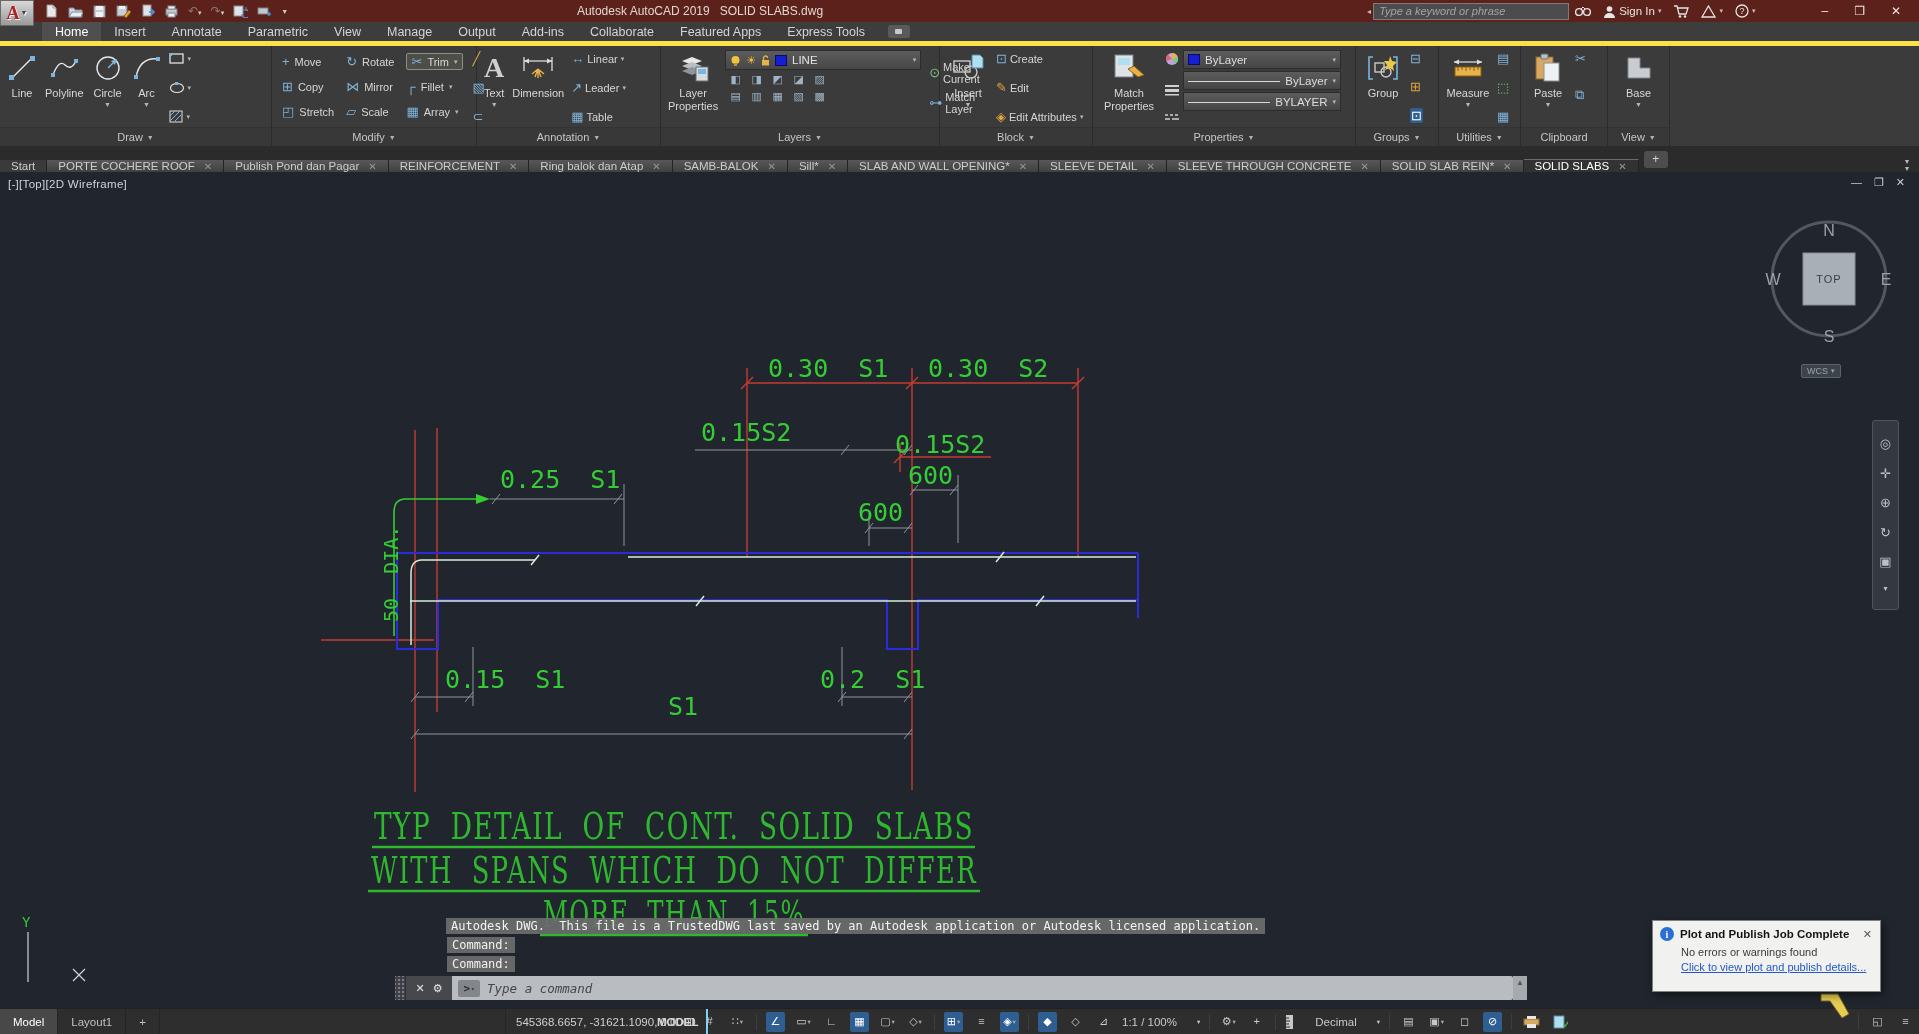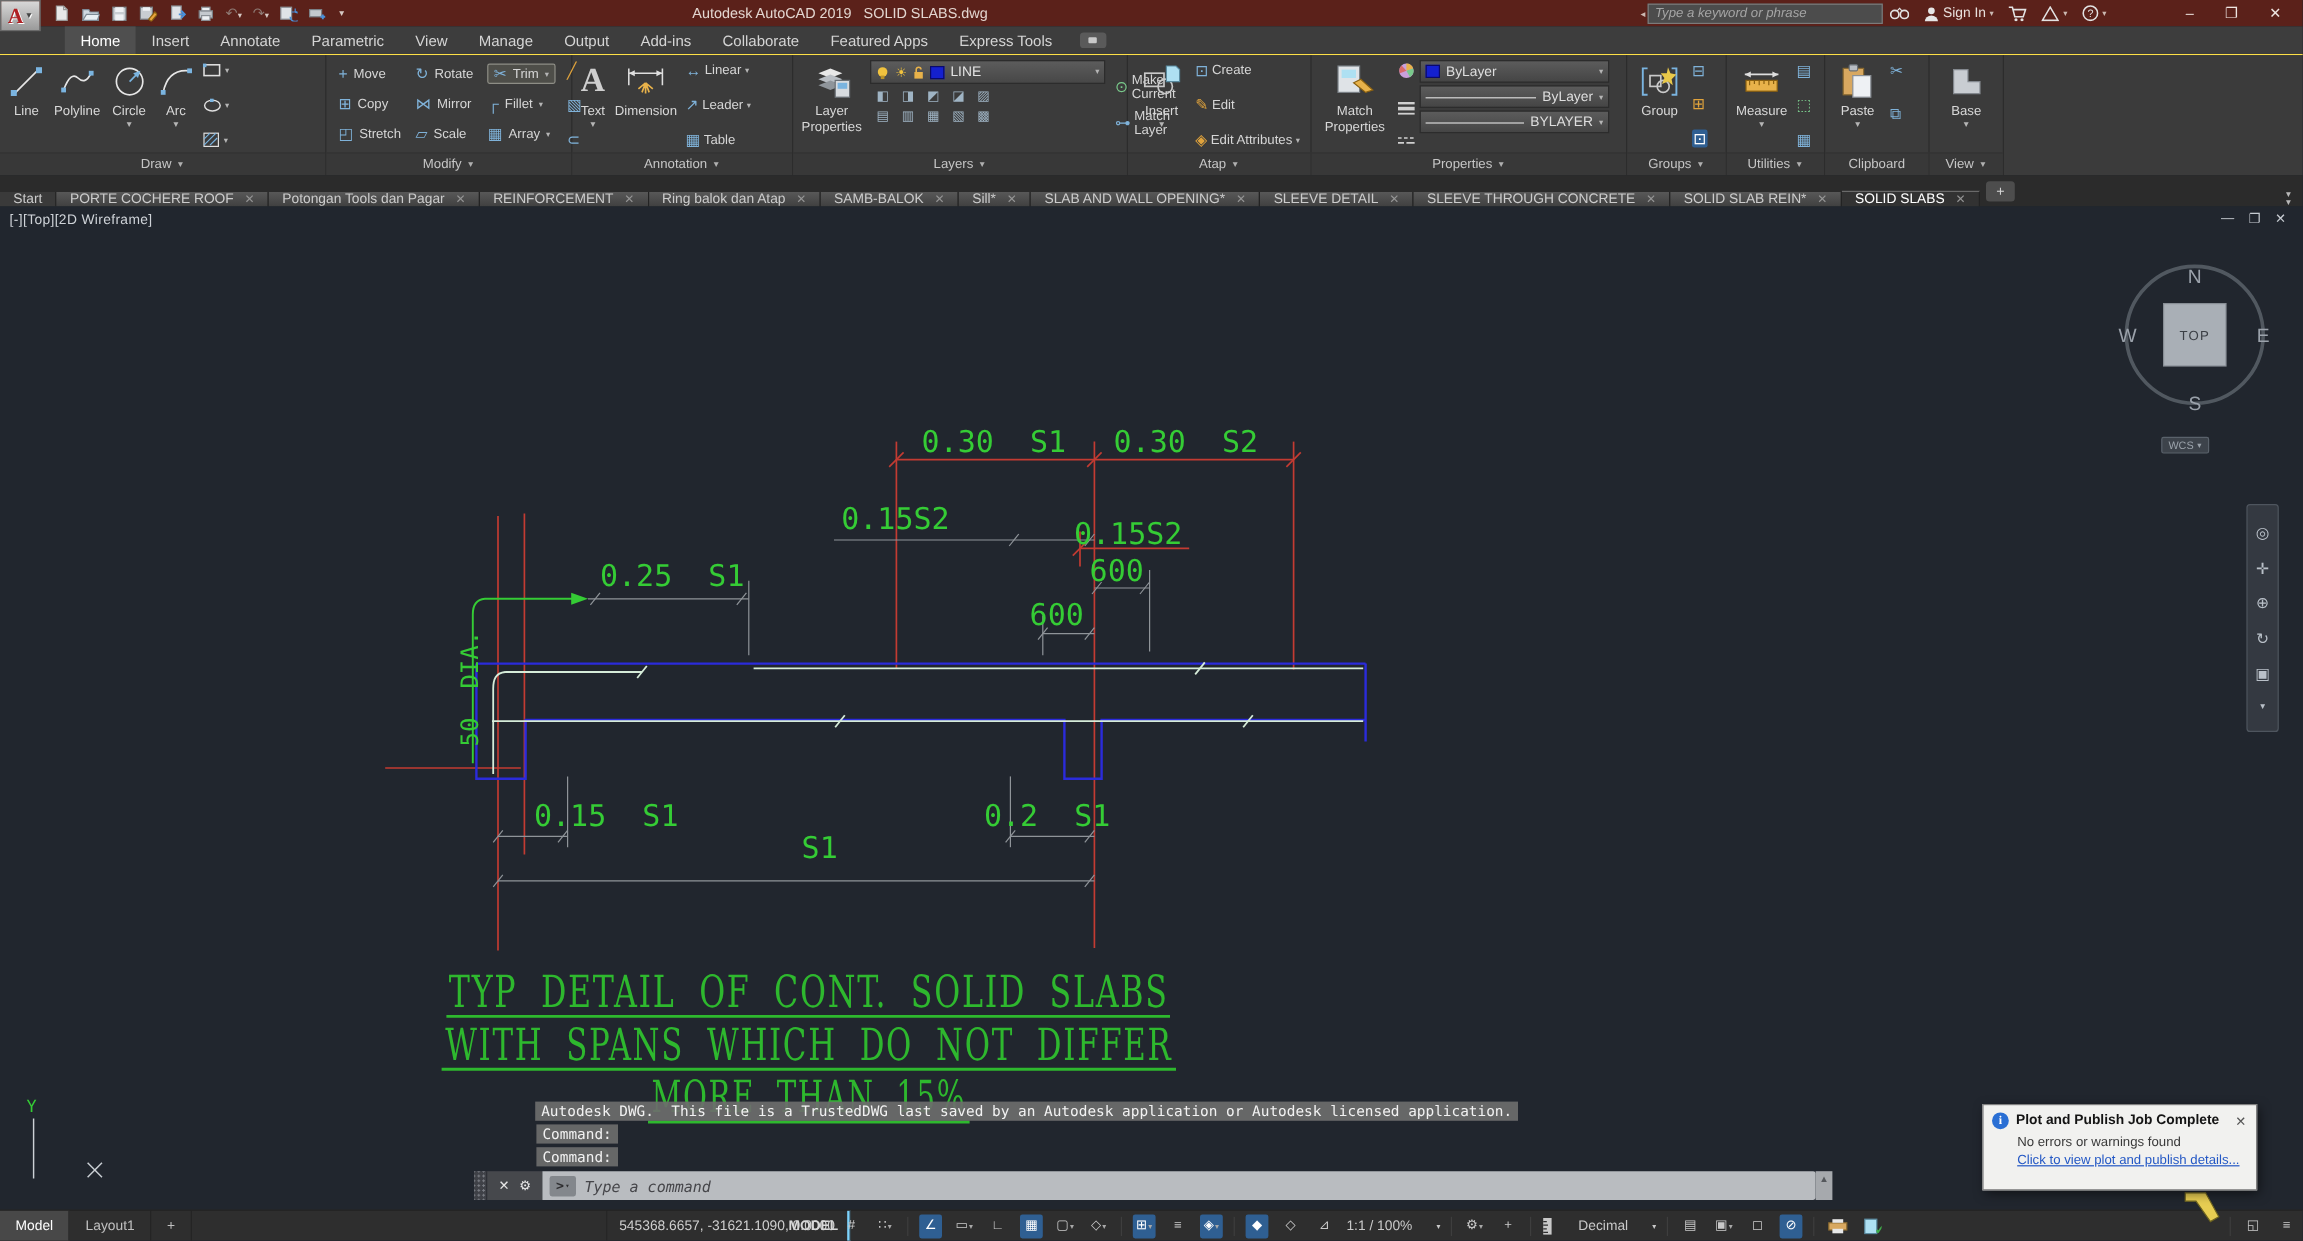--- a/index.html
+++ b/index.html
@@ -21,21 +21,21 @@
   .searchwrap{display:flex;align-items:center;gap:2px}
   .search-caret{color:#cbb9b2;font-size:8px}
   .searchbox{width:196px;height:17px;background:#4c4c4c;border:1px solid #7b7b7b;color:#a5a5a5;font:italic 11px "Liberation Sans",sans-serif;padding:0 5px;display:flex;align-items:center}
   .tbi{color:#ddd;font-size:12px;margin:0 6px;display:flex;align-items:center;gap:3px}
   .signin{color:#e8e0dc;font-size:11.5px}
   .ddt{color:#cbb9b2;font-size:7px}
   .winbtns{display:flex;align-items:center;gap:26px;margin:0 18px 0 60px}
   .winbtns span{color:#efe6e2;font-size:12px;line-height:1}
 
   
-  .tabrow{position:absolute;left:0;top:22px;width:1919px;height:24px;background:#3d3d3d;display:flex;align-items:stretch;padding-left:54px;border-bottom:1px solid #fde047}
+  .tabrow{position:absolute;left:0;top:22px;width:1919px;height:24px;background:#3d3d3d;display:flex;align-items:stretch;padding-left:42px;border-bottom:5px solid #fde047}
   .rtab{display:flex;align-items:center;padding:0 13px;color:#d4d4d4;font-size:12.5px;cursor:pointer}
   .rtab.active{background:#4f4f4f;color:#fff}
   .ribbon-opt{display:flex;align-items:center;gap:3px;margin-left:10px}
   .ribbon-opt .chip{width:22px;height:13px;background:#5a5a5a;border-radius:3px;display:flex;align-items:center;justify-content:center}
   .ribbon-opt .chip i{width:7px;height:5px;background:#c9c9c9;border-radius:1px}
   .ribbon-opt .dd{color:#bbb;font-size:7px}
 
   
   .ribbon{position:absolute;left:0;top:46px;width:1919px;height:100px;background:#3b3b3b;display:flex}
   .panel{height:100px;border-right:1px solid #2c2c2c;display:flex;flex-direction:column;flex:none}
@@ -522,21 +522,21 @@
             <span>Edit</span>
           </div>
         <div class="minirow">
             <span class="gi org">◈</span>
             <span>Edit Attributes</span>
             <span class="dd7">▾</span>
           </div>
       </div>
     </div>
     <div class="pfoot">
-        <span>Atap</span>
+        <span>Block</span>
         <span class="dd">▼</span>
       </div>
   </div>
 
   <div class="panel" style="width:263px">
     <div class="pbody">
       <div class="bigbtn" style="width:64px">
         <span class="bicon">
             <svg width="34" height="30">
               <rect x="3" y="2" width="18" height="22" fill="#dfe3e7" stroke="#7a8086"></rect>
@@ -708,21 +708,21 @@
 
 <div class="filetabs">
   <div class="ftab start">
       <span>Start</span>
     </div>
   <div class="ftab">
       <span>PORTE COCHERE ROOF</span>
       <span class="x">✕</span>
     </div>
   <div class="ftab">
-      <span>Potongan Tools dan Pagar</span>
+      <span>Publish Pond dan Pagar</span>
       <span class="x">✕</span>
     </div>
   <div class="ftab">
       <span>REINFORCEMENT</span>
       <span class="x">✕</span>
     </div>
   <div class="ftab">
       <span>Ring balok dan Atap</span>
       <span class="x">✕</span>
     </div>

